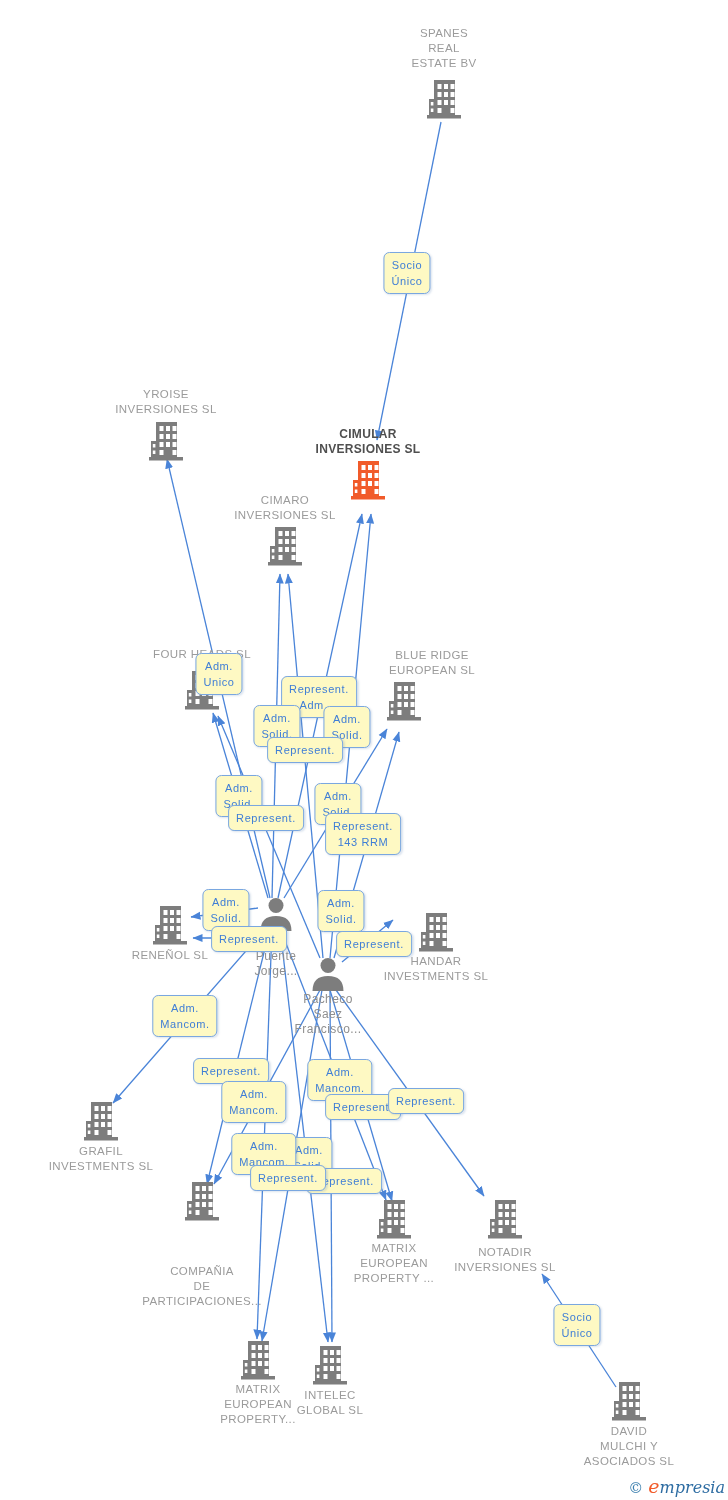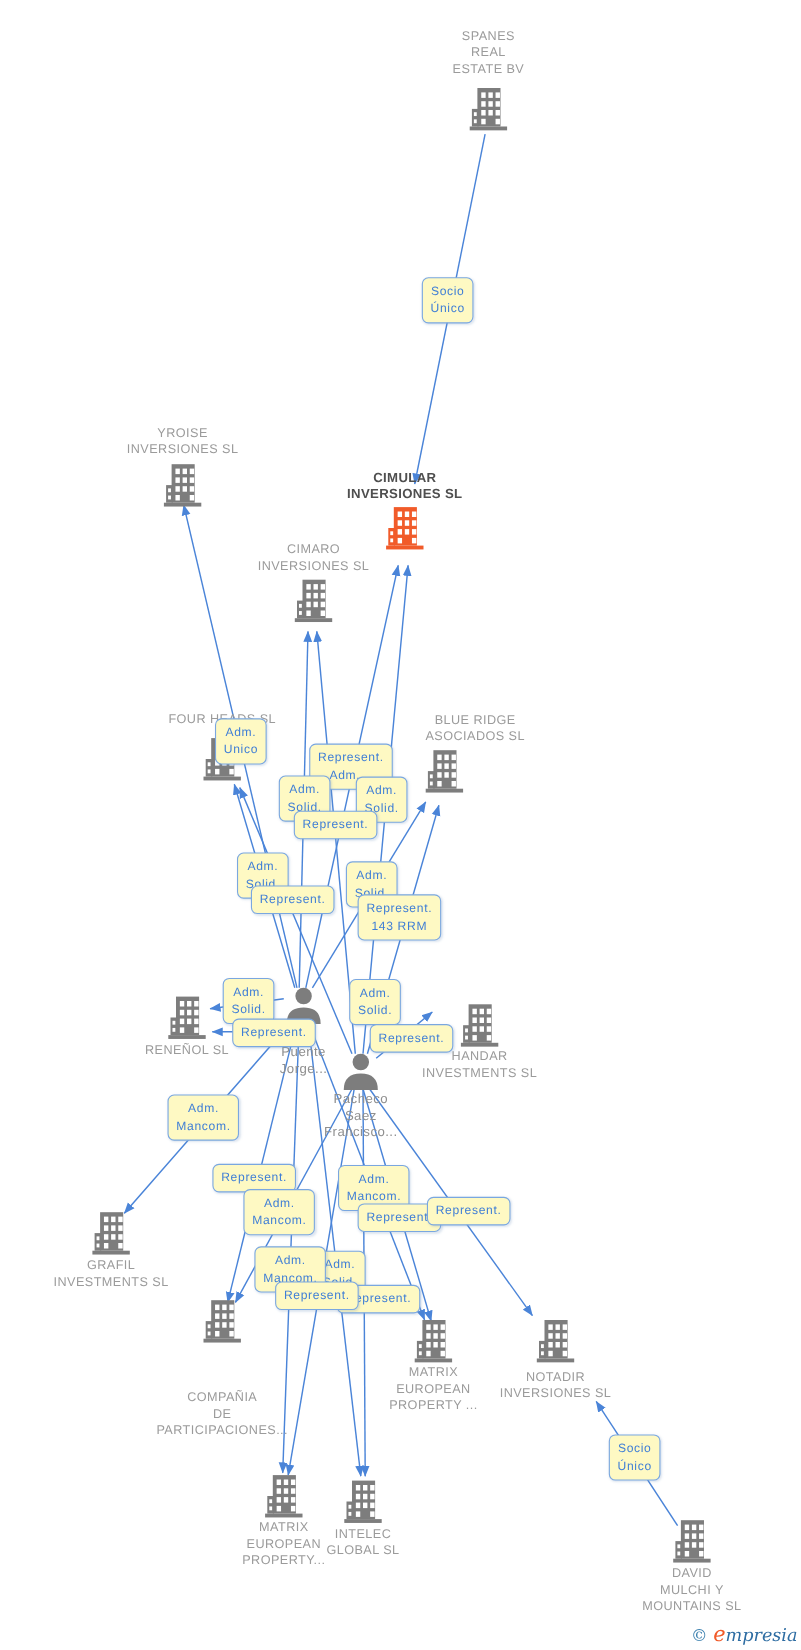--- a/index.html
+++ b/index.html
@@ -216,21 +216,21 @@
             <rect x="18" y="21" width="4" height="5"></rect>
             <rect x="24.5" y="21" width="4" height="5"></rect>
 <rect x="11.5" y="29" width="4" height="5"></rect>
             <rect x="24.5" y="29" width="4" height="5"></rect>
 <rect x="4.8" y="23" width="2.6" height="3.5"></rect>
             <rect x="4.8" y="29.5" width="2.6" height="3.5"></rect>
           </g>
         </svg></div>
       <div class="ntext" style="left: 404px; top: 648px; margin-left: 28px;">
         <div>BLUE RIDGE</div>
-        <div>ASOCIADOS SL</div>
+        <div>EUROPEAN SL</div>
       </div>
     </div>
     <div class="node">
       <div class="icon" style="left: 152px; top: 905px;"><svg width="36" height="40" viewBox="0 0 36 40">
 <g fill="#7d7d7d">
             <rect x="8" y="1" width="21" height="35"></rect>
             <rect x="3" y="20" width="6" height="16"></rect>
             <rect x="1" y="36" width="34" height="3.5"></rect>
           </g>
 <g fill="#fff">
@@ -471,21 +471,21 @@
             <rect x="24.5" y="21" width="4" height="5"></rect>
 <rect x="11.5" y="29" width="4" height="5"></rect>
             <rect x="24.5" y="29" width="4" height="5"></rect>
 <rect x="4.8" y="23" width="2.6" height="3.5"></rect>
             <rect x="4.8" y="29.5" width="2.6" height="3.5"></rect>
           </g>
         </svg></div>
       <div class="ntext" style="left: 629px; top: 1424px;">
         <div>DAVID</div>
         <div>MULCHI Y</div>
-        <div>MOUNTAINS SL</div>
+        <div>ASOCIADOS SL</div>
       </div>
     </div>
     <div class="node">
       <div class="icon" style="left: 258px; top: 896px;"><svg width="36" height="36" viewBox="0 0 36 36" fill="#7d7d7d">
 <circle cx="18" cy="9.5" r="7.5"></circle>
           <path d="M2.5,35 q0,-15 15.5,-15 q15.5,0 15.5,15 z"></path>
         </svg></div>
       <div class="ntext person" style="left: 276px; top: 934px;">
         <div style="margin-left: 12px;">a</div>
         <div>Puente</div>

